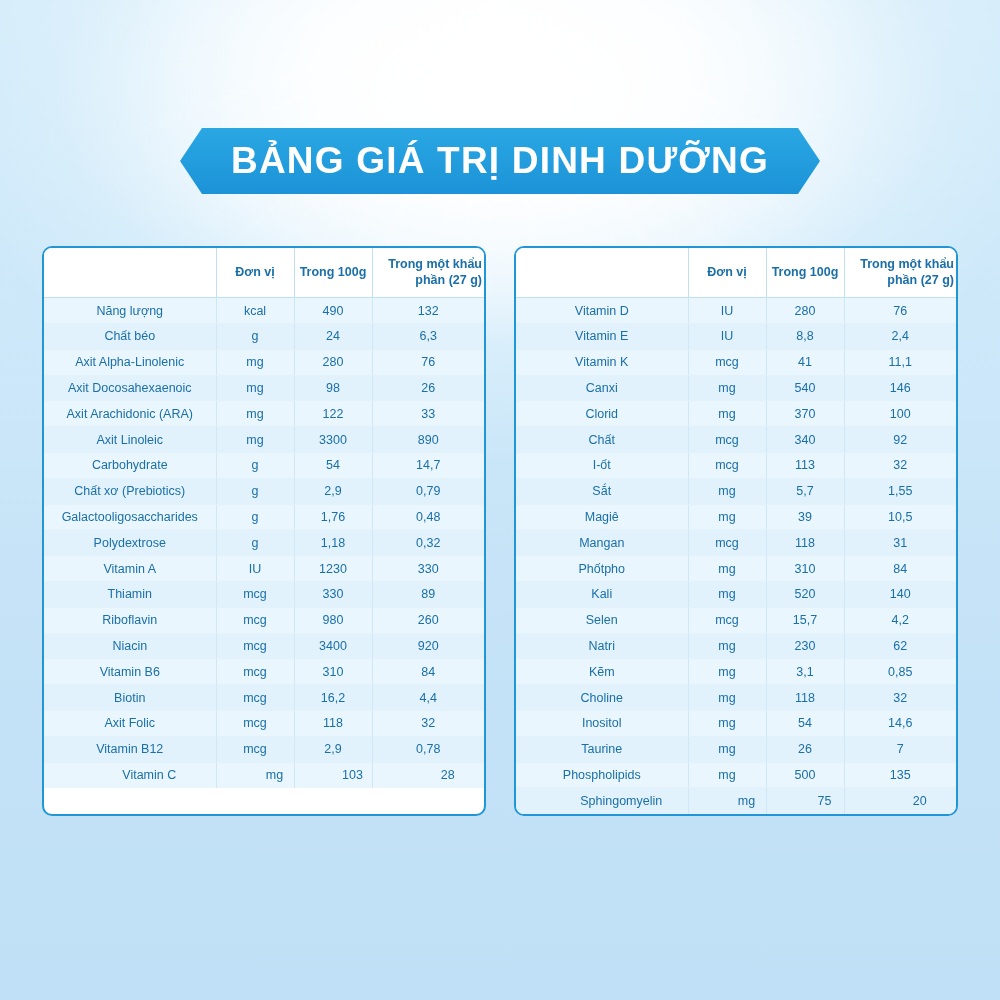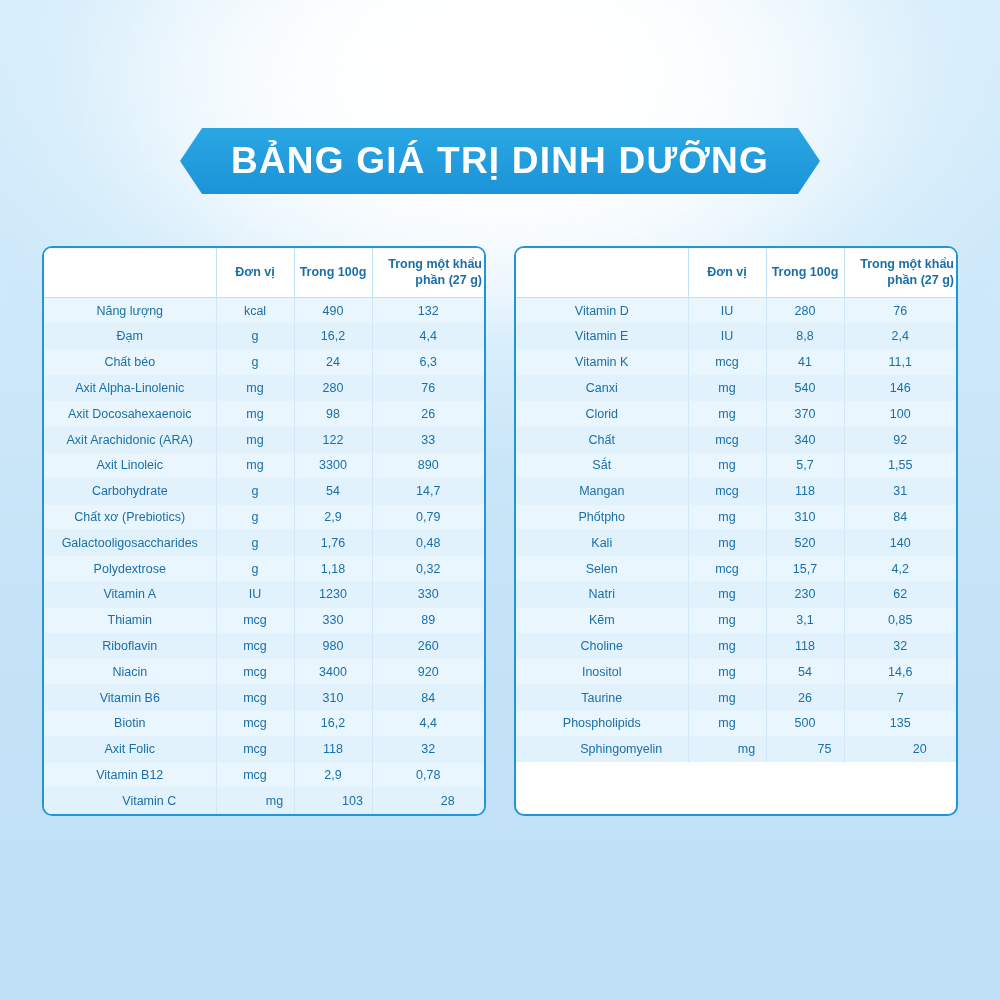--- a/index.html
+++ b/index.html
@@ -182,26 +182,20 @@
         </tr>
       </thead>
       <tbody id="tbody-left">
           <tr>
             <td class="name">Năng lượng</td>
             <td>kcal</td>
             <td>490</td>
             <td>132</td>
           </tr>
           <tr>
-            <td class="name">Đạm</td>
-            <td>g</td>
-            <td>16,2</td>
-            <td>4,4</td>
-          </tr>
-          <tr>
             <td class="name">Chất béo</td>
             <td>g</td>
             <td>24</td>
             <td>6,3</td>
           </tr>
           <tr>
             <td class="name">Axit Alpha-Linolenic</td>
             <td>mg</td>
             <td>280</td>
             <td>76</td>
@@ -353,24 +347,36 @@
             <td>370</td>
             <td>100</td>
           </tr>
           <tr>
             <td class="name">Chất</td>
             <td>mcg</td>
             <td>340</td>
             <td>92</td>
           </tr>
           <tr>
+            <td class="name">I-ốt</td>
+            <td>mcg</td>
+            <td>113</td>
+            <td>32</td>
+          </tr>
+          <tr>
             <td class="name">Sắt</td>
             <td>mg</td>
             <td>5,7</td>
             <td>1,55</td>
+          </tr>
+          <tr>
+            <td class="name">Magiê</td>
+            <td>mg</td>
+            <td>39</td>
+            <td>10,5</td>
           </tr>
           <tr>
             <td class="name">Mangan</td>
             <td>mcg</td>
             <td>118</td>
             <td>31</td>
           </tr>
           <tr>
             <td class="name">Phốtpho</td>
             <td>mg</td>

